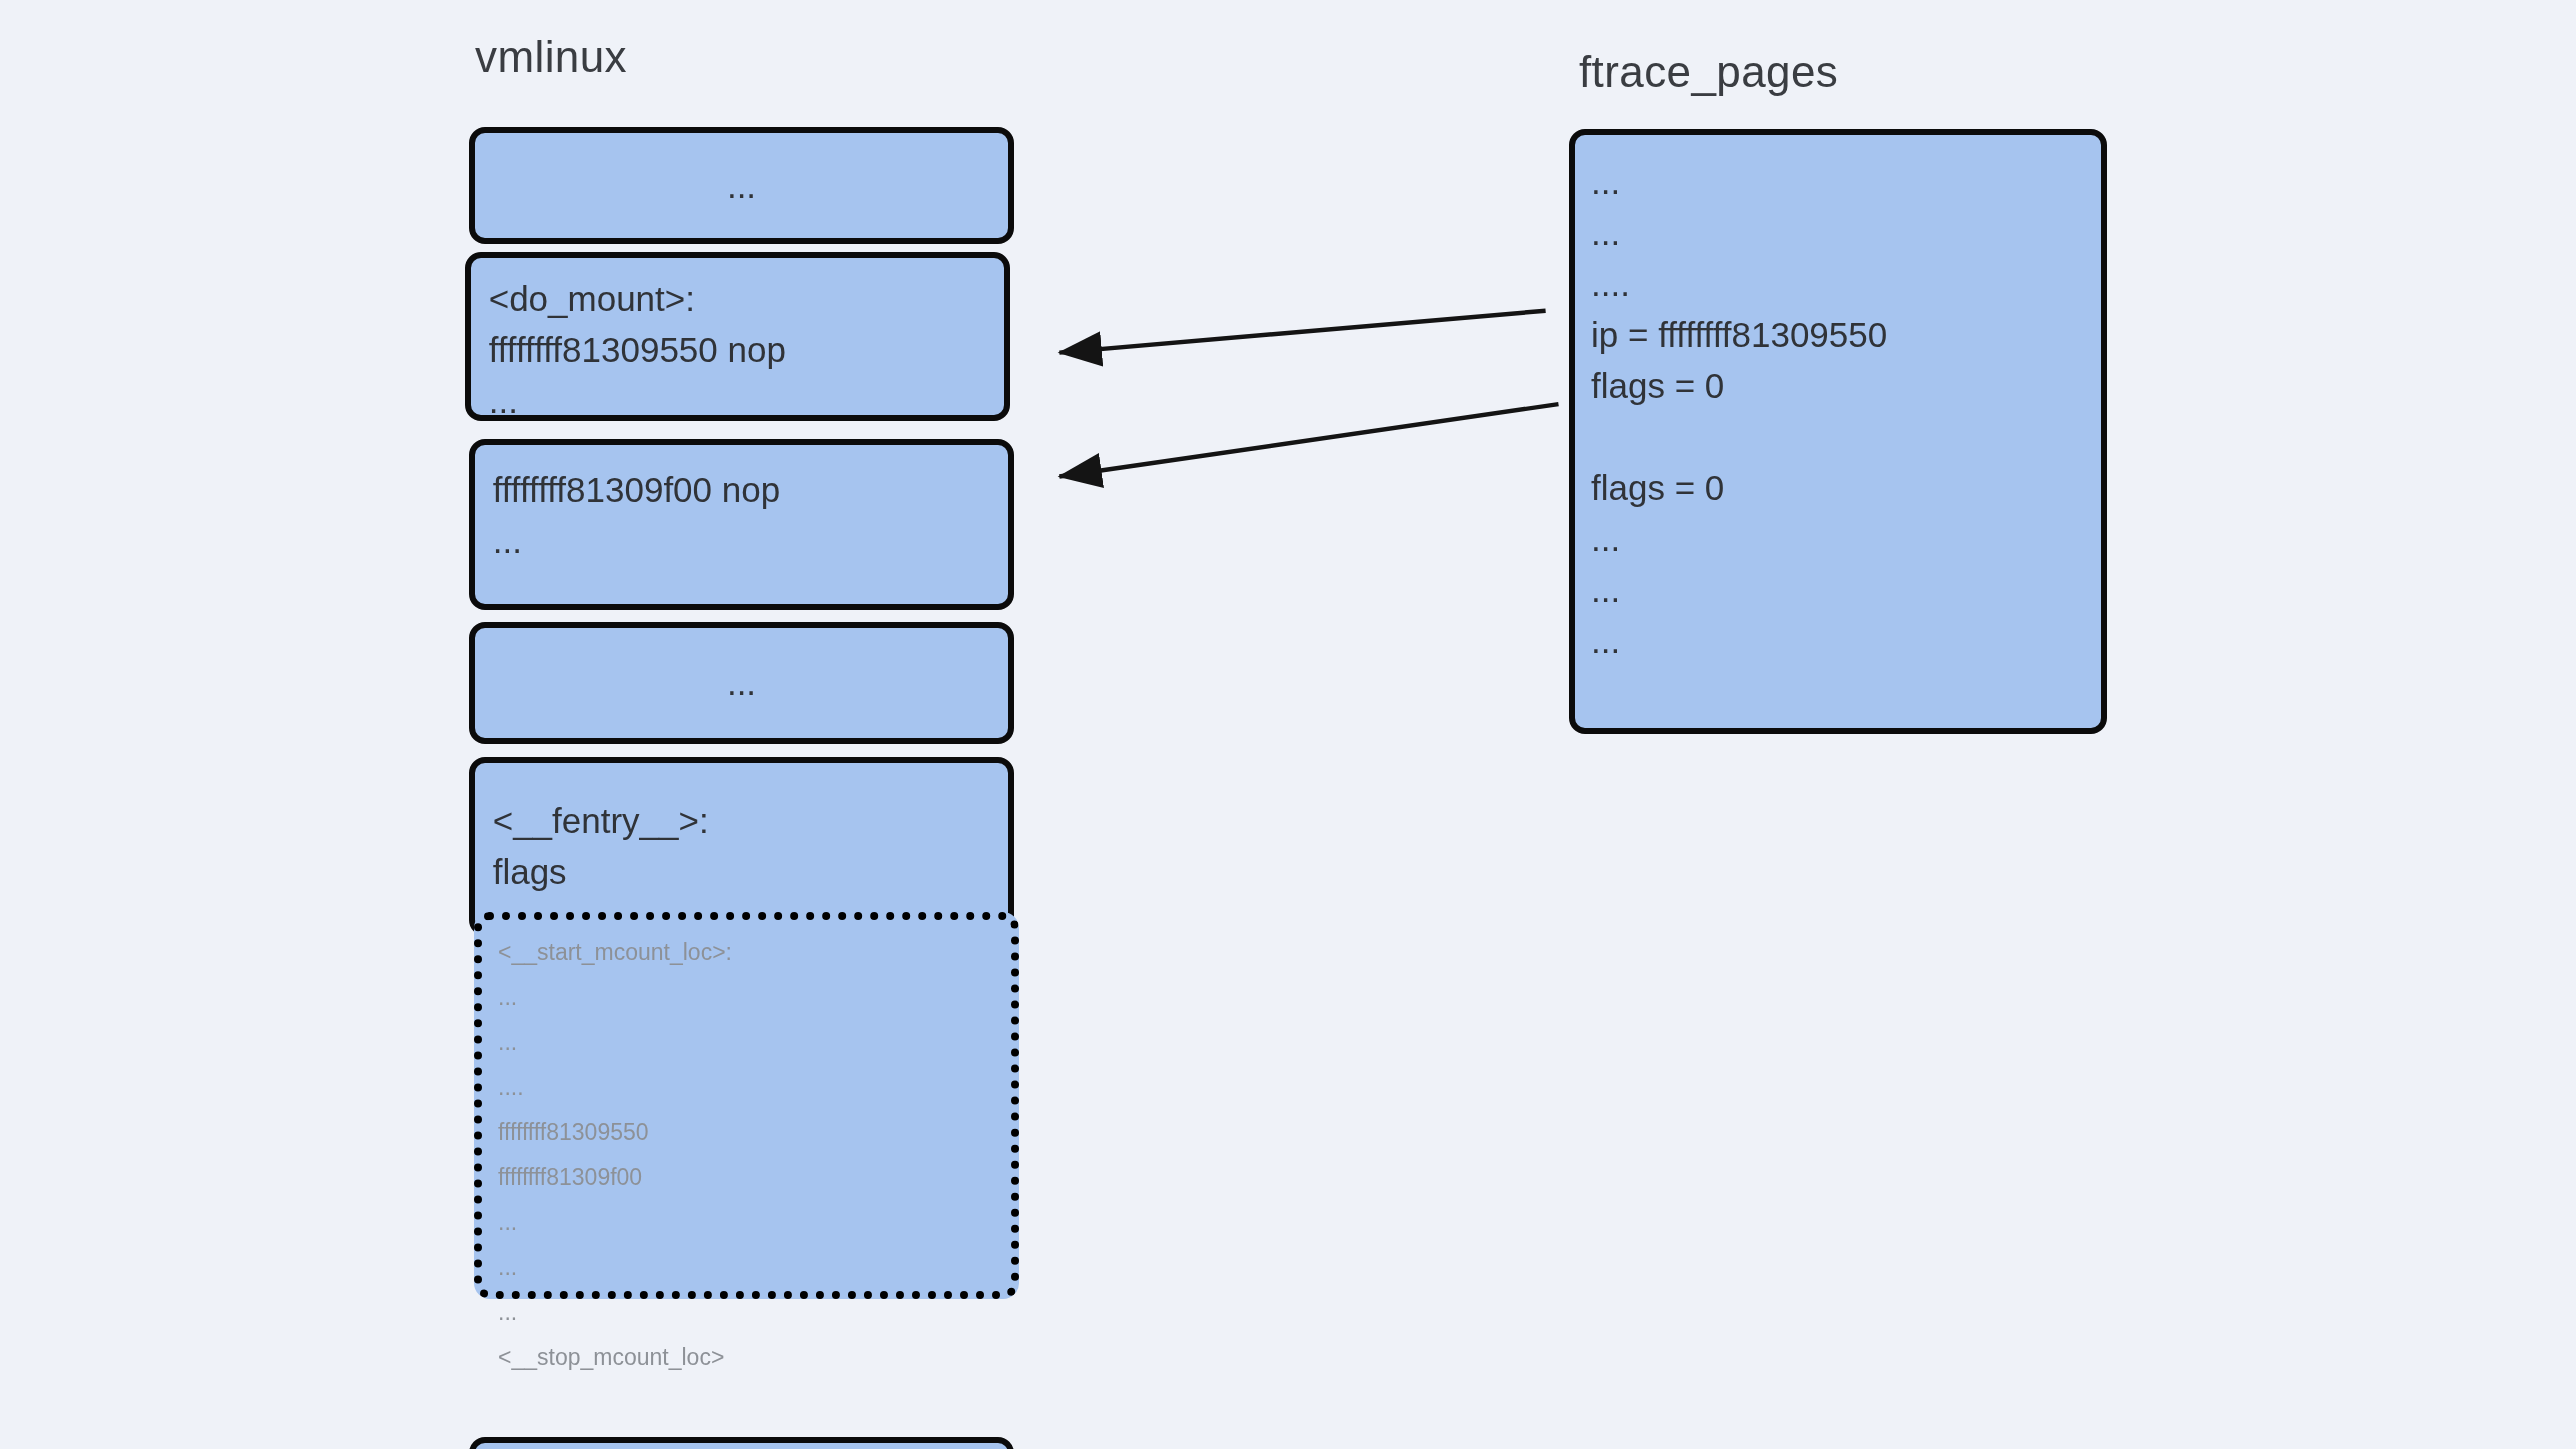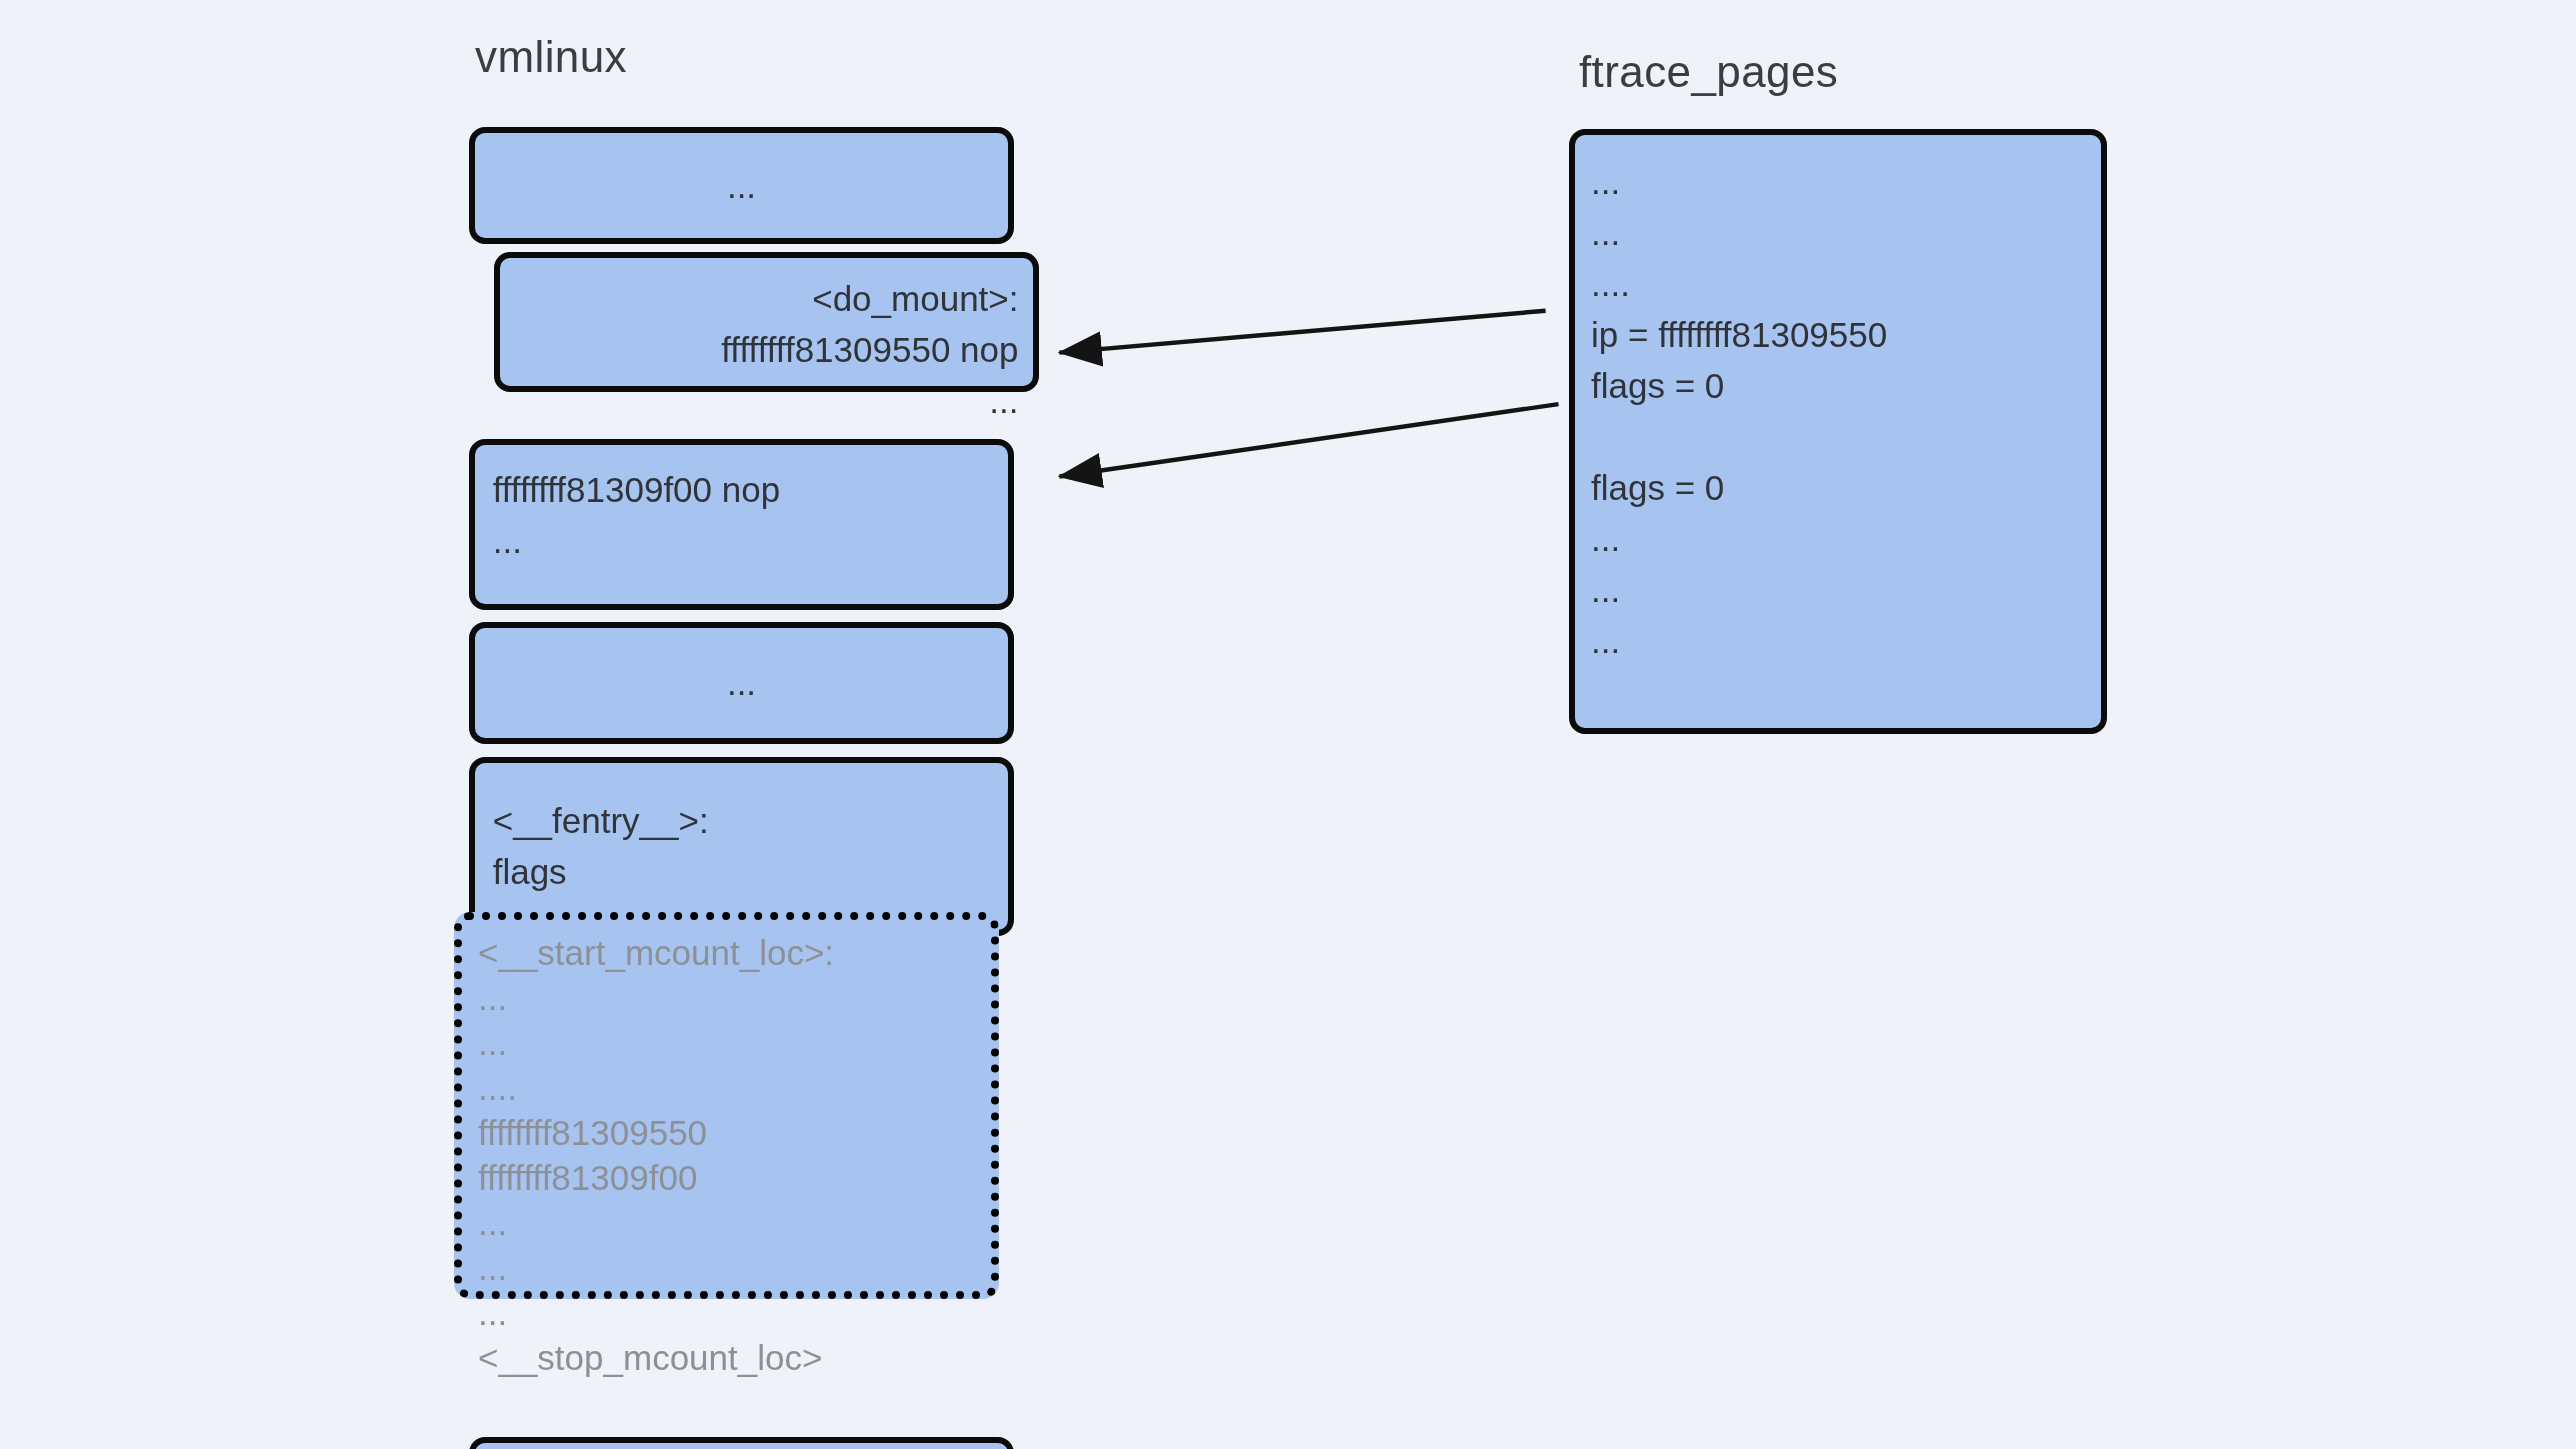--- a/index.html
+++ b/index.html
@@ -30,28 +30,28 @@
     color:var(--text-dark);
     font-size:35px;
   }
   .box .lines{padding:13px 14.5px 0 17.7px;}
   .t-line{height:51px;line-height:51px;white-space:pre;}
   .center-box{display:flex;align-items:center;justify-content:center;}
   .center-box .lines{padding:0;}
   .center-box .t-line{height:auto;line-height:normal;}
   
   #box-ellipsis-top   {left:469px;top:127px;width:545px;height:117px;}
-  #box-do-mount       {left:494px;top:252px;width:545px;height:140px;text-align:right;}
+  #box-do-mount       {left:465px;top:252px;width:545px;height:169px;}
   #box-copy-mnt-ns    {left:469px;top:439px;width:545px;height:171px;}
   #box-ellipsis-mid   {left:469px;top:622px;width:545px;height:122px;}
   #box-fentry         {left:469px;top:757px;width:545px;height:179px;}
   #box-mcount-loc{
-    left:454px;top:912px;width:545px;height:387px;
+    left:474px;top:912px;width:545px;height:387px;
     border:8px dotted #000;
-    color:var(--text-muted);font-size:35px;
+    color:var(--text-muted);font-size:23px;
   }
   #box-mcount-loc .lines{padding:9.7px 14.5px 0 16px;}
   #box-mcount-loc .t-line{height:45px;line-height:45px;}
   #box-fentry .lines{padding:32px 14.5px 0 17.7px;}
   #box-do-mount .lines{padding:14.5px 14.5px 0 17.7px;}
   #box-copy-mnt-ns .lines{padding:19.3px 14.5px 0 17.7px;}
   
   #box-ftrace-records {left:1569px;top:129px;width:538px;height:605px;}
   #box-ftrace-records .lines{padding:21px 14.5px 0 16px;}
   

